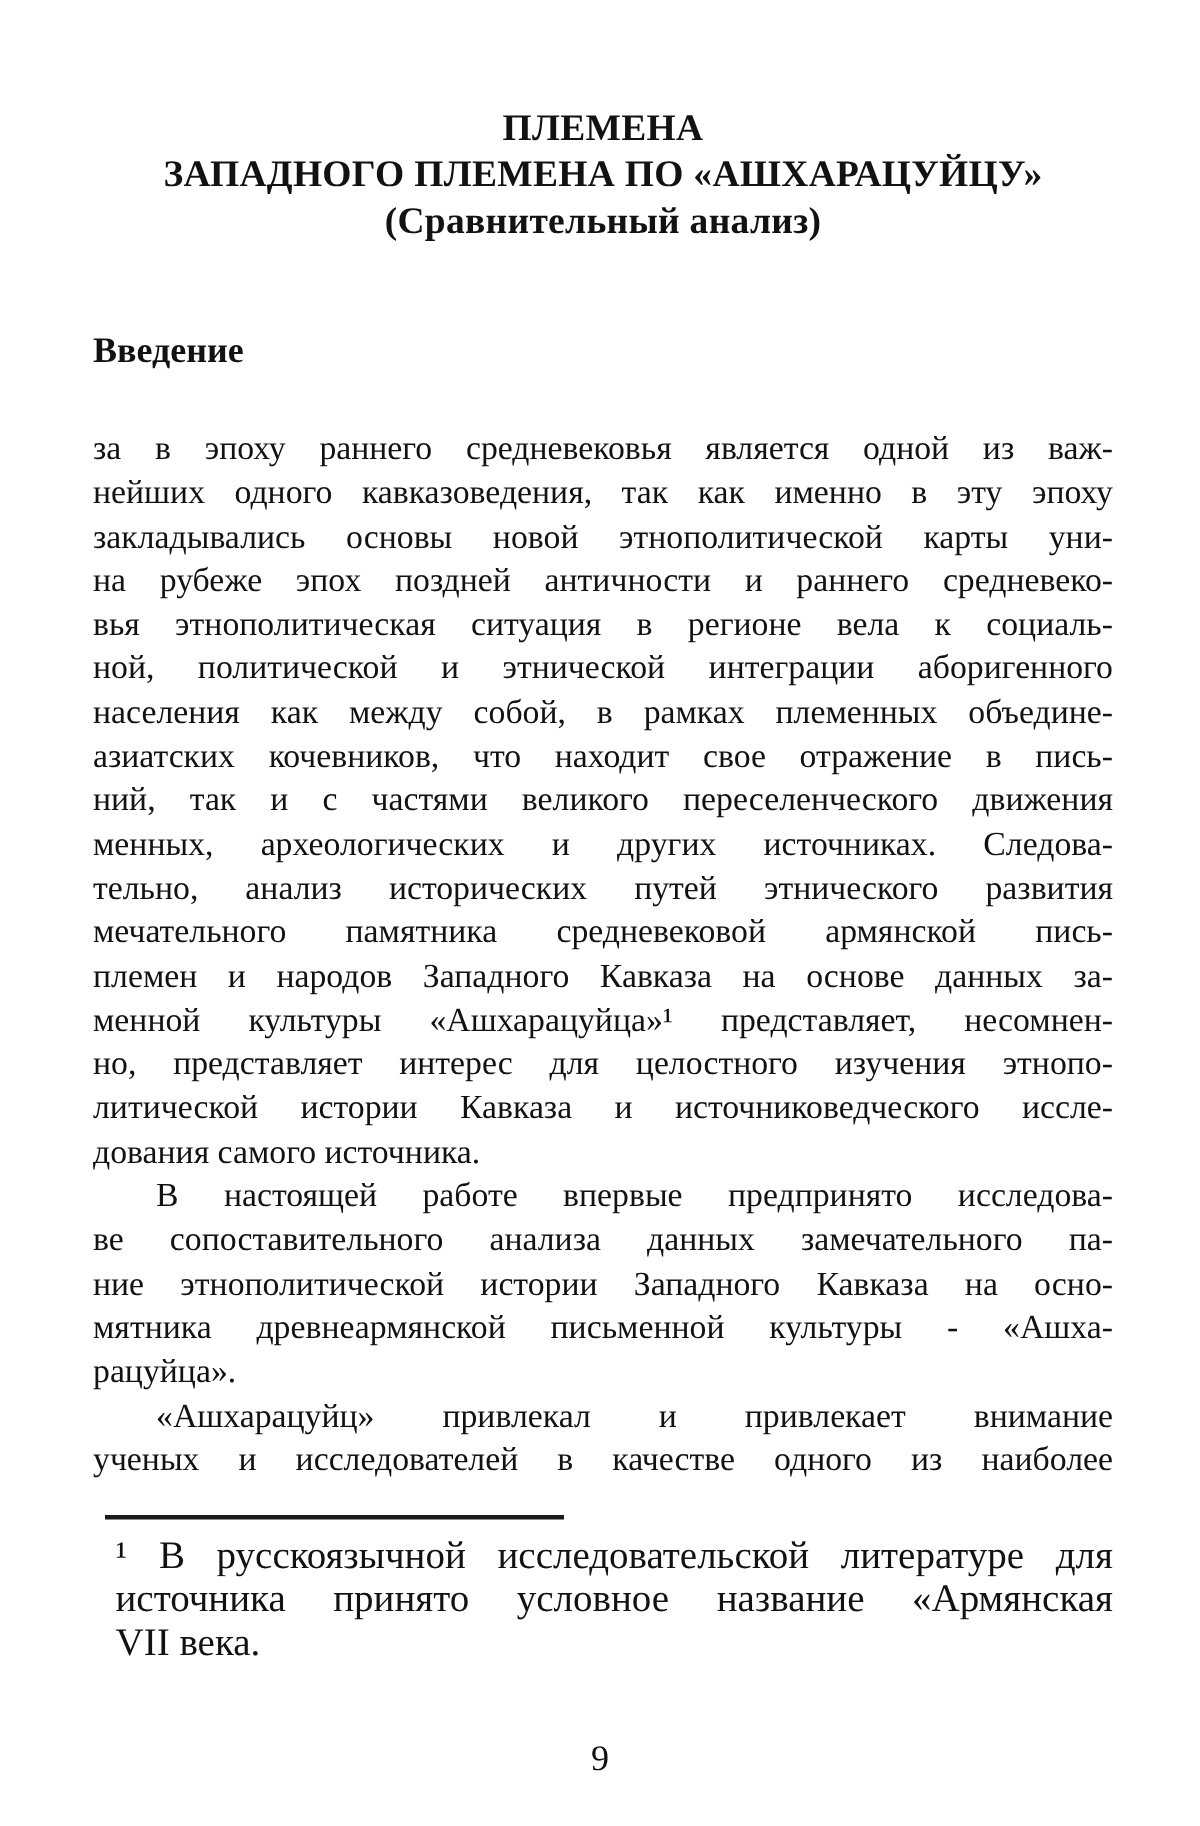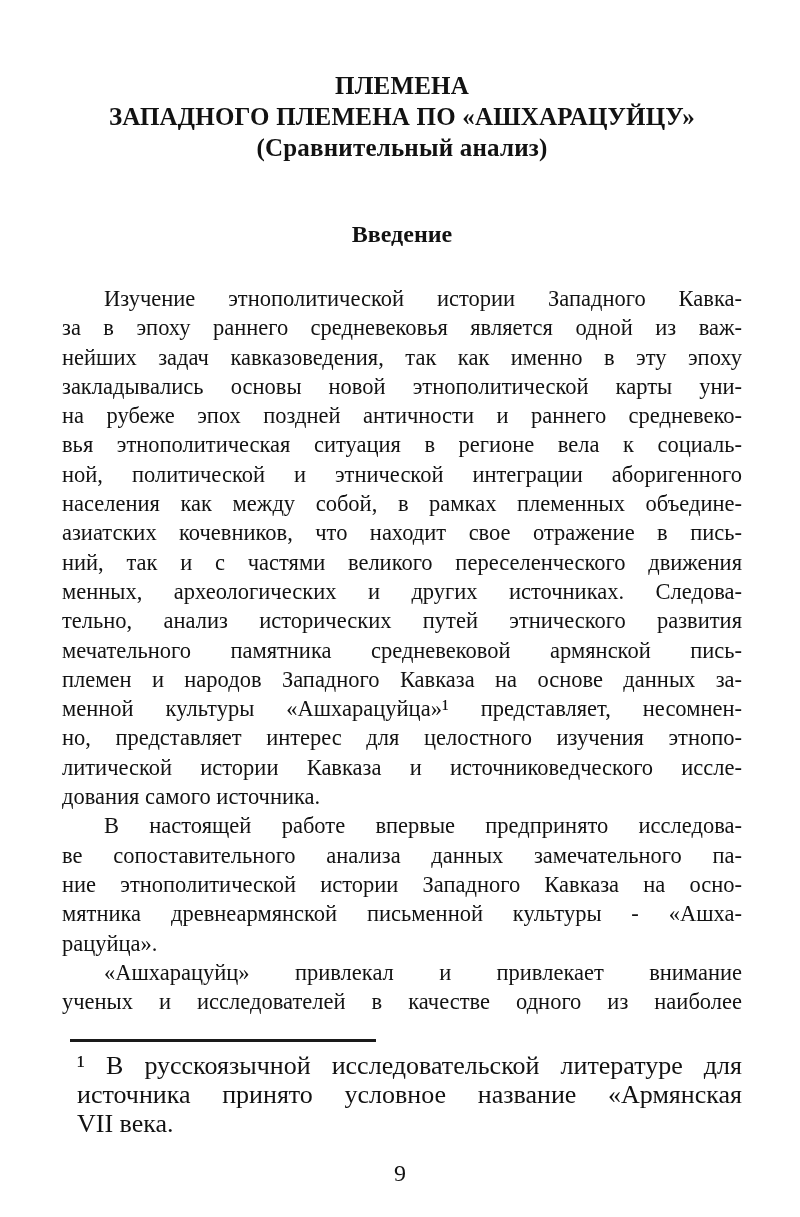--- a/index.html
+++ b/index.html
@@ -15,21 +15,20 @@
     overflow: hidden;
   }
   .title-block {
     text-align: center;
     font-weight: bold;
     font-size: 25px;
     line-height: 31px;
     letter-spacing: 0.2px;
   }
   .section-heading {
-    text-align: center;
     font-weight: bold;
     font-size: 24px;
     margin-top: 58px;
   }
   .body-text {
     margin-top: 36px;
     font-size: 22.5px;
     line-height: 29.3px;
   }
   .line {
@@ -73,23 +72,22 @@
     <div>ПЛЕМЕНА</div>
     <div>ЗАПАДНОГО ПЛЕМЕНА ПО «АШХАРАЦУЙЦУ»</div>
     <div>(Сравнительный анализ)</div>
   </div>
 
   <div class="section-heading">Введение</div>
 
   <div class="body-text">
 
     <div>
-      <div class="line indent">Изучение этнополитической истории Западного Кавка-</div>
       <div class="line">за в эпоху раннего средневековья является одной из важ-</div>
-      <div class="line">нейших задач кавказоведения, так как именно в эту эпоху</div>
+      <div class="line">нейших одного кавказоведения, так как именно в эту эпоху</div>
       <div class="line">закладывались основы новой этнополитической карты уни-</div>
       <div class="line">на рубеже эпох поздней античности и раннего средневеко-</div>
       <div class="line">вья этнополитическая ситуация в регионе вела к социаль-</div>
       <div class="line">ной, политической и этнической интеграции аборигенного</div>
       <div class="line">населения как между собой, в рамках племенных объедине-</div>
       <div class="line">азиатских кочевников, что находит свое отражение в пись-</div>
       <div class="line">ний, так и с частями великого переселенческого движения</div>
       <div class="line">менных, археологических и других источниках. Следова-</div>
       <div class="line">тельно, анализ исторических путей этнического развития</div>
       <div class="line">мечательного памятника средневековой армянской пись-</div>

